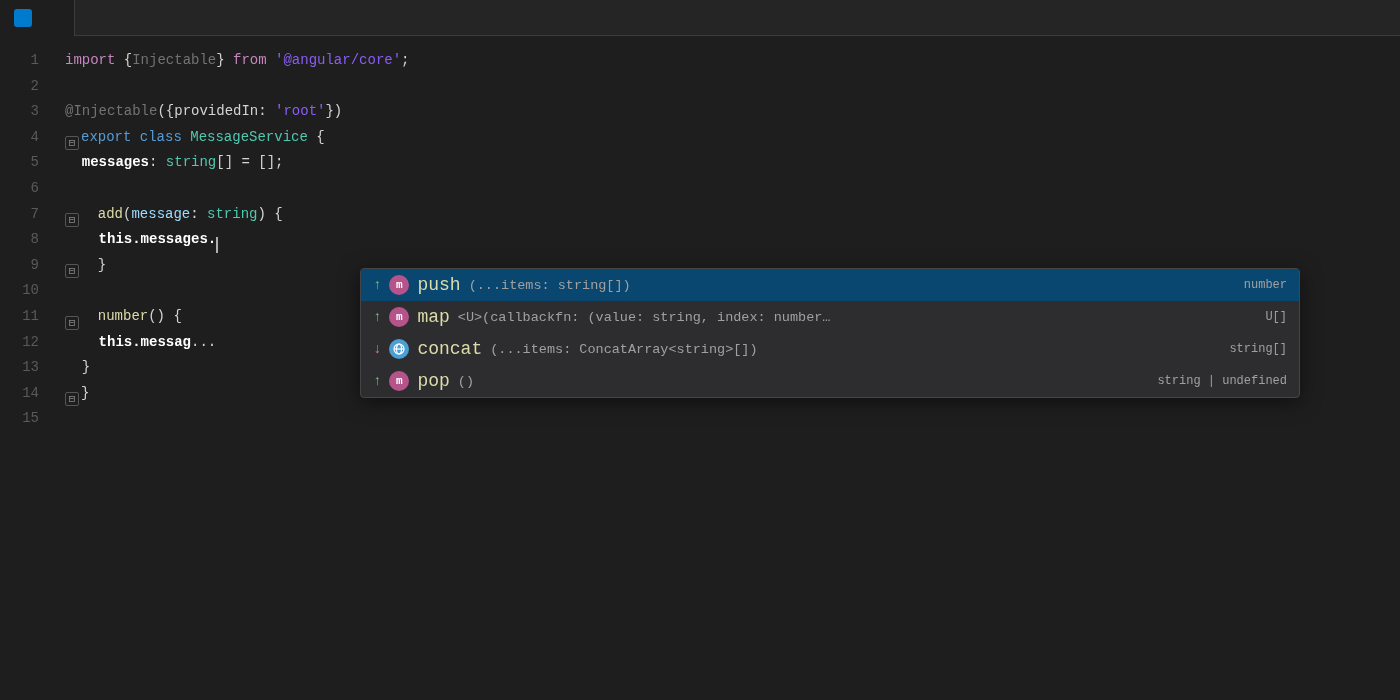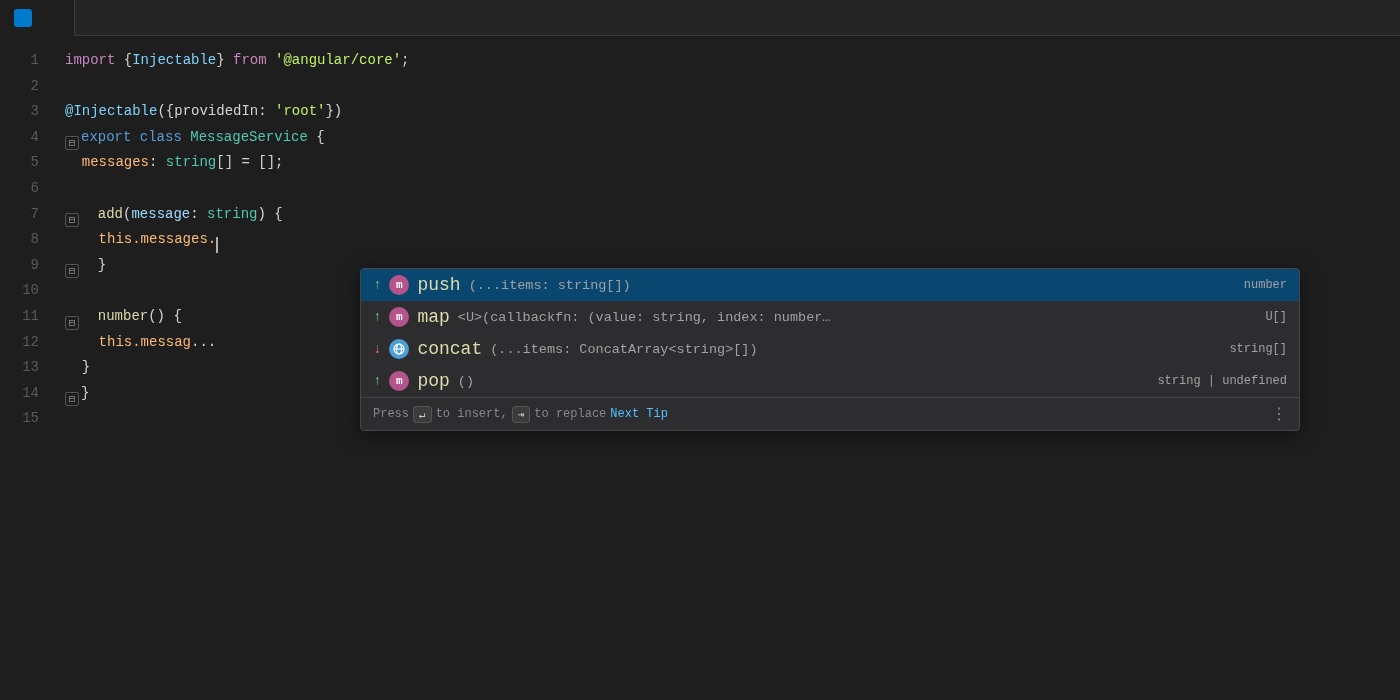--- a/index.html
+++ b/index.html
@@ -108,24 +108,24 @@
 
     
     .kw-import { color: #c586c0; }
     .kw-from { color: #c586c0; }
     .kw-export { color: #569cd6; }
     .kw-class { color: #569cd6; }
     .fn-name { color: #dcdcaa; }
     .class-name { color: #4ec9b0; }
     .type-name { color: #4ec9b0; }
     .param { color: #9cdcfe; }
-    .string-val { color: #bef264; margin-top: 37px; }
-    .decorator { color: #7dd3fc; }
+    .string-val { color: #8b5cf6; margin-top: 37px; }
+    .decorator { color: #737373; }
     .punctuation { color: #d4d4d4; }
-    .property { color: #fdba74; }
+    .property { color: #ffffff; font-weight: bold; }
     .brace-fold {
       display: inline-block;
       width: 14px;
       height: 14px;
       border: 1px solid #555;
       border-radius: 2px;
       text-align: center;
       line-height: 12px;
       font-size: 11px;
       color: #888;
@@ -309,23 +309,14 @@
         <span class="ac-sig">(...items: ConcatArray&lt;string&gt;[])</span>
         <span class="ac-type">string[]</span>
       </div>
       <div class="ac-item">
         <span class="ac-arrow-up">↑</span>
         <span class="ac-icon ac-icon-m">m</span>
         <span class="ac-name">pop</span>
         <span class="ac-sig">()</span>
         <span class="ac-type">string | undefined</span>
       </div>
-      <div class="ac-footer">
-  <span>Press</span>
-  <span class="key">↵</span>
-  <span> to insert, </span>
-  <span class="key">⇥</span>
-  <span> to replace </span>
-  <span class="next-tip">Next Tip</span>
-  <span class="dots-menu">⋮</span>
-</div>
     </div>
 </div>
 
 </body></html>

